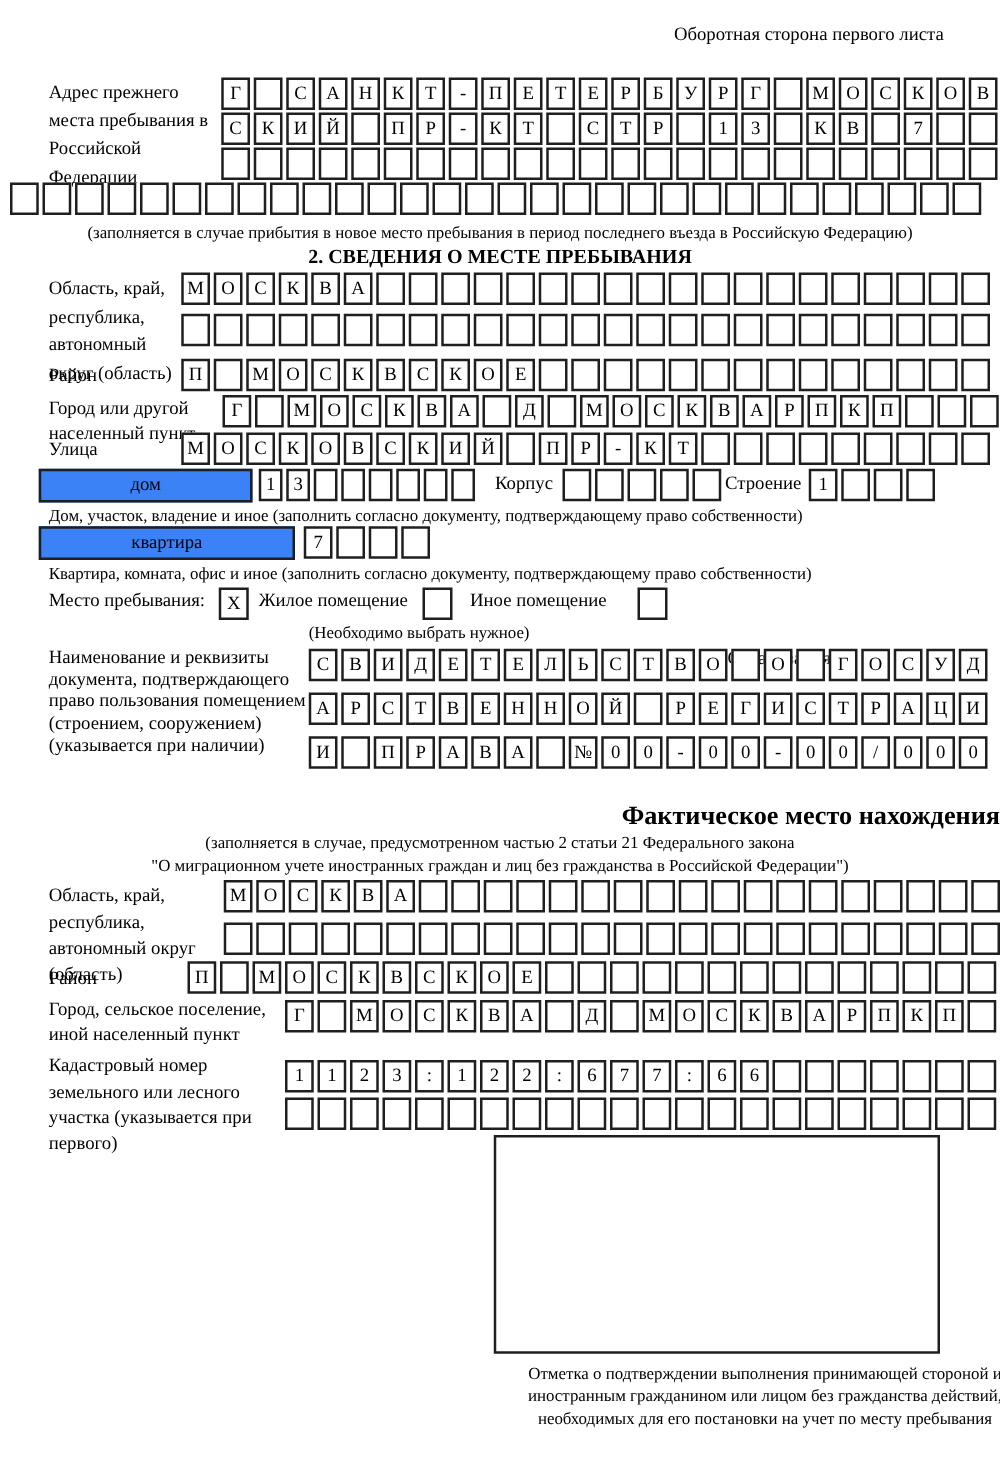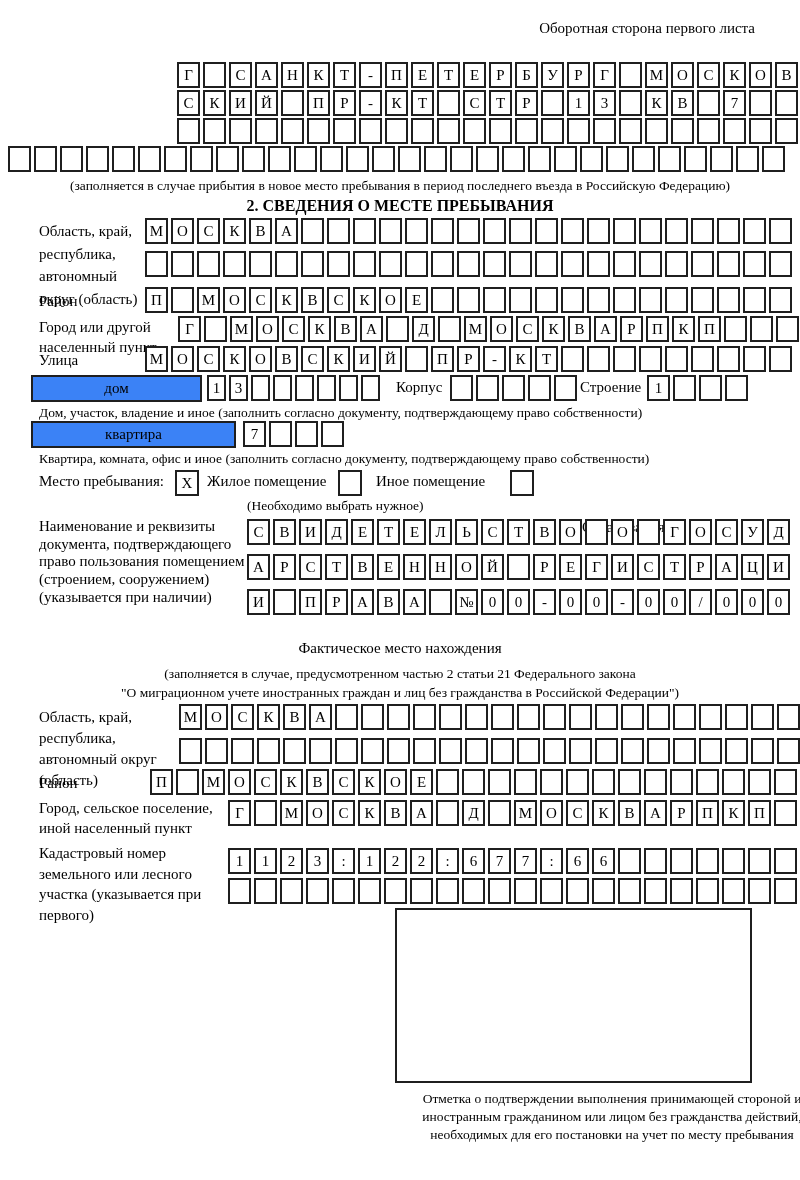--- a/index.html
+++ b/index.html
@@ -6,21 +6,21 @@
   .page{
     position:relative;width:800px;height:1180px;background:#ffffff;
     font-family:"Liberation Serif","DejaVu Serif",serif;color:#000;overflow:hidden;
   }
   .note{position:absolute;font-size:15px;}
   .lbl{position:absolute;font-size:15px;line-height:1.5;}
   .lbl.compact{line-height:1.18;}
   .caption{position:absolute;font-size:13.5px;line-height:1.35;}
   .center{left:0;width:800px;text-align:center;}
   .title{position:absolute;font-size:16px;font-weight:bold;}
-  .subtitle{position:absolute;font-size:15px;font-weight:normal;}
+  .subtitle{position:absolute;font-size:21px;font-weight:bold;text-align:right;}
   .cells{position:absolute;display:flex;gap:3px;}
   .cell{
     box-sizing:content-box;width:19px;height:22px;border:2px solid #1f1f1f;
     display:flex;align-items:center;justify-content:center;
     font-size:15px;line-height:1;background:#fff;
   }
   .tight .cell{width:15px;}
   .widebox{
     position:absolute;box-sizing:content-box;border:2px solid #1f1f1f;height:23px;
     display:flex;align-items:center;justify-content:center;font-size:15px;background:#3b82f6;
@@ -32,20 +32,21 @@
   }
   .bigbox{position:absolute;box-sizing:content-box;border:2px solid #1f1f1f;background:#fff;}
 </style>
 </head>
 <body>
 
 <div class="page">
 
   <div class="note" style="top:20px;right:45px;">Оборотная сторона первого листа</div>
 
+  <div class="lbl" style="left:39px;top:63px;width:128px;">Адрес прежнего места пребывания в Российской Федерации</div>
   <div class="cells" style="left:177px;top:62px;">
       <div class="cell">Г</div>
       <div class="cell"></div>
       <div class="cell">С</div>
       <div class="cell">А</div>
       <div class="cell">Н</div>
       <div class="cell">К</div>
       <div class="cell">Т</div>
       <div class="cell">-</div>
       <div class="cell">П</div>

